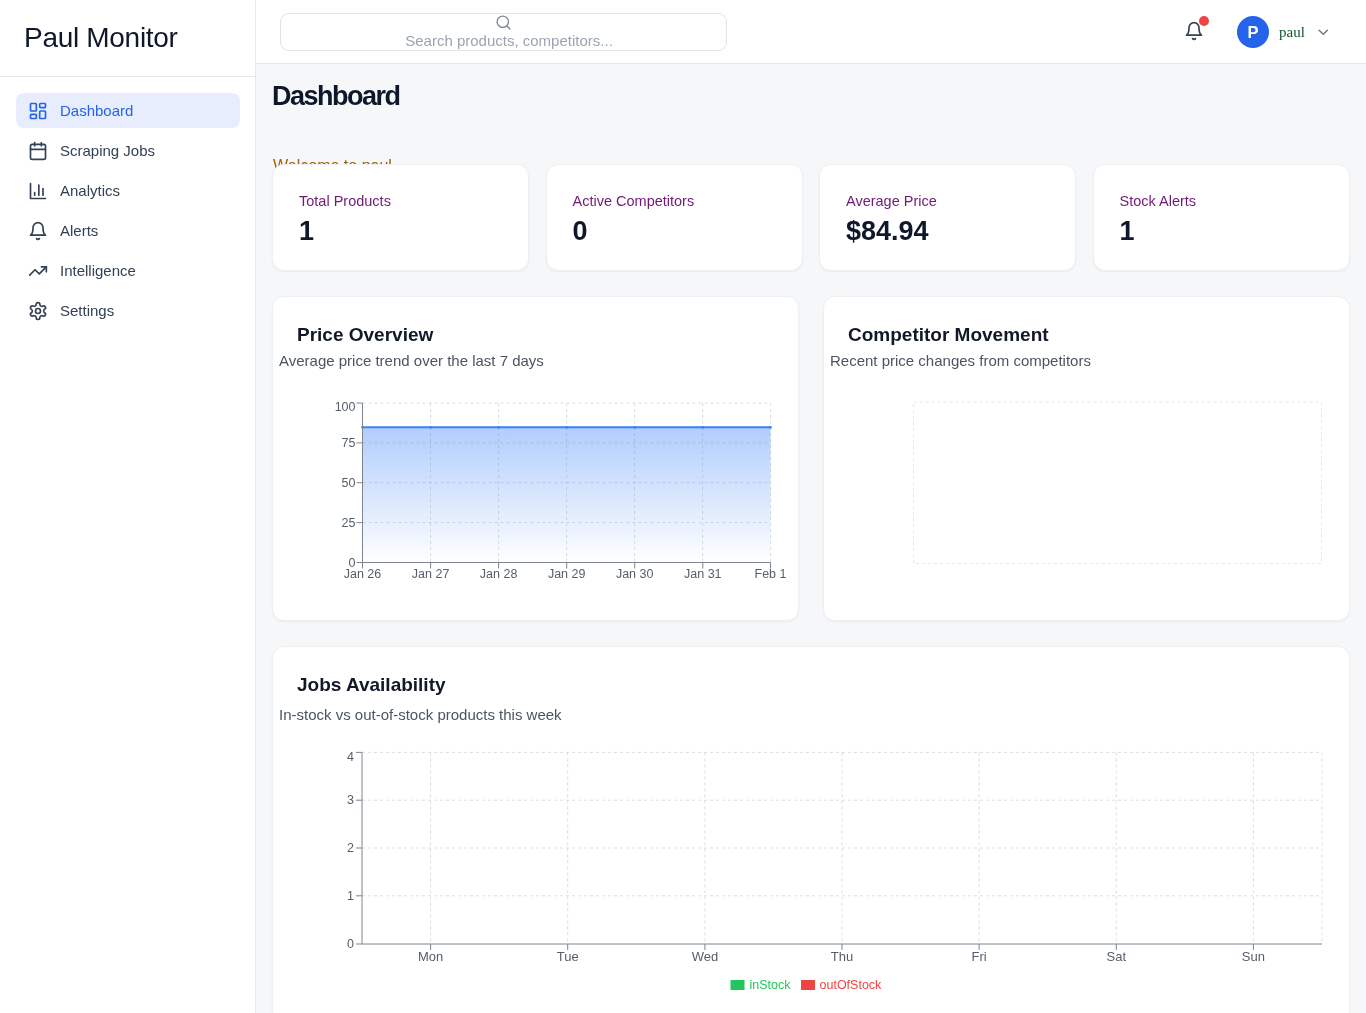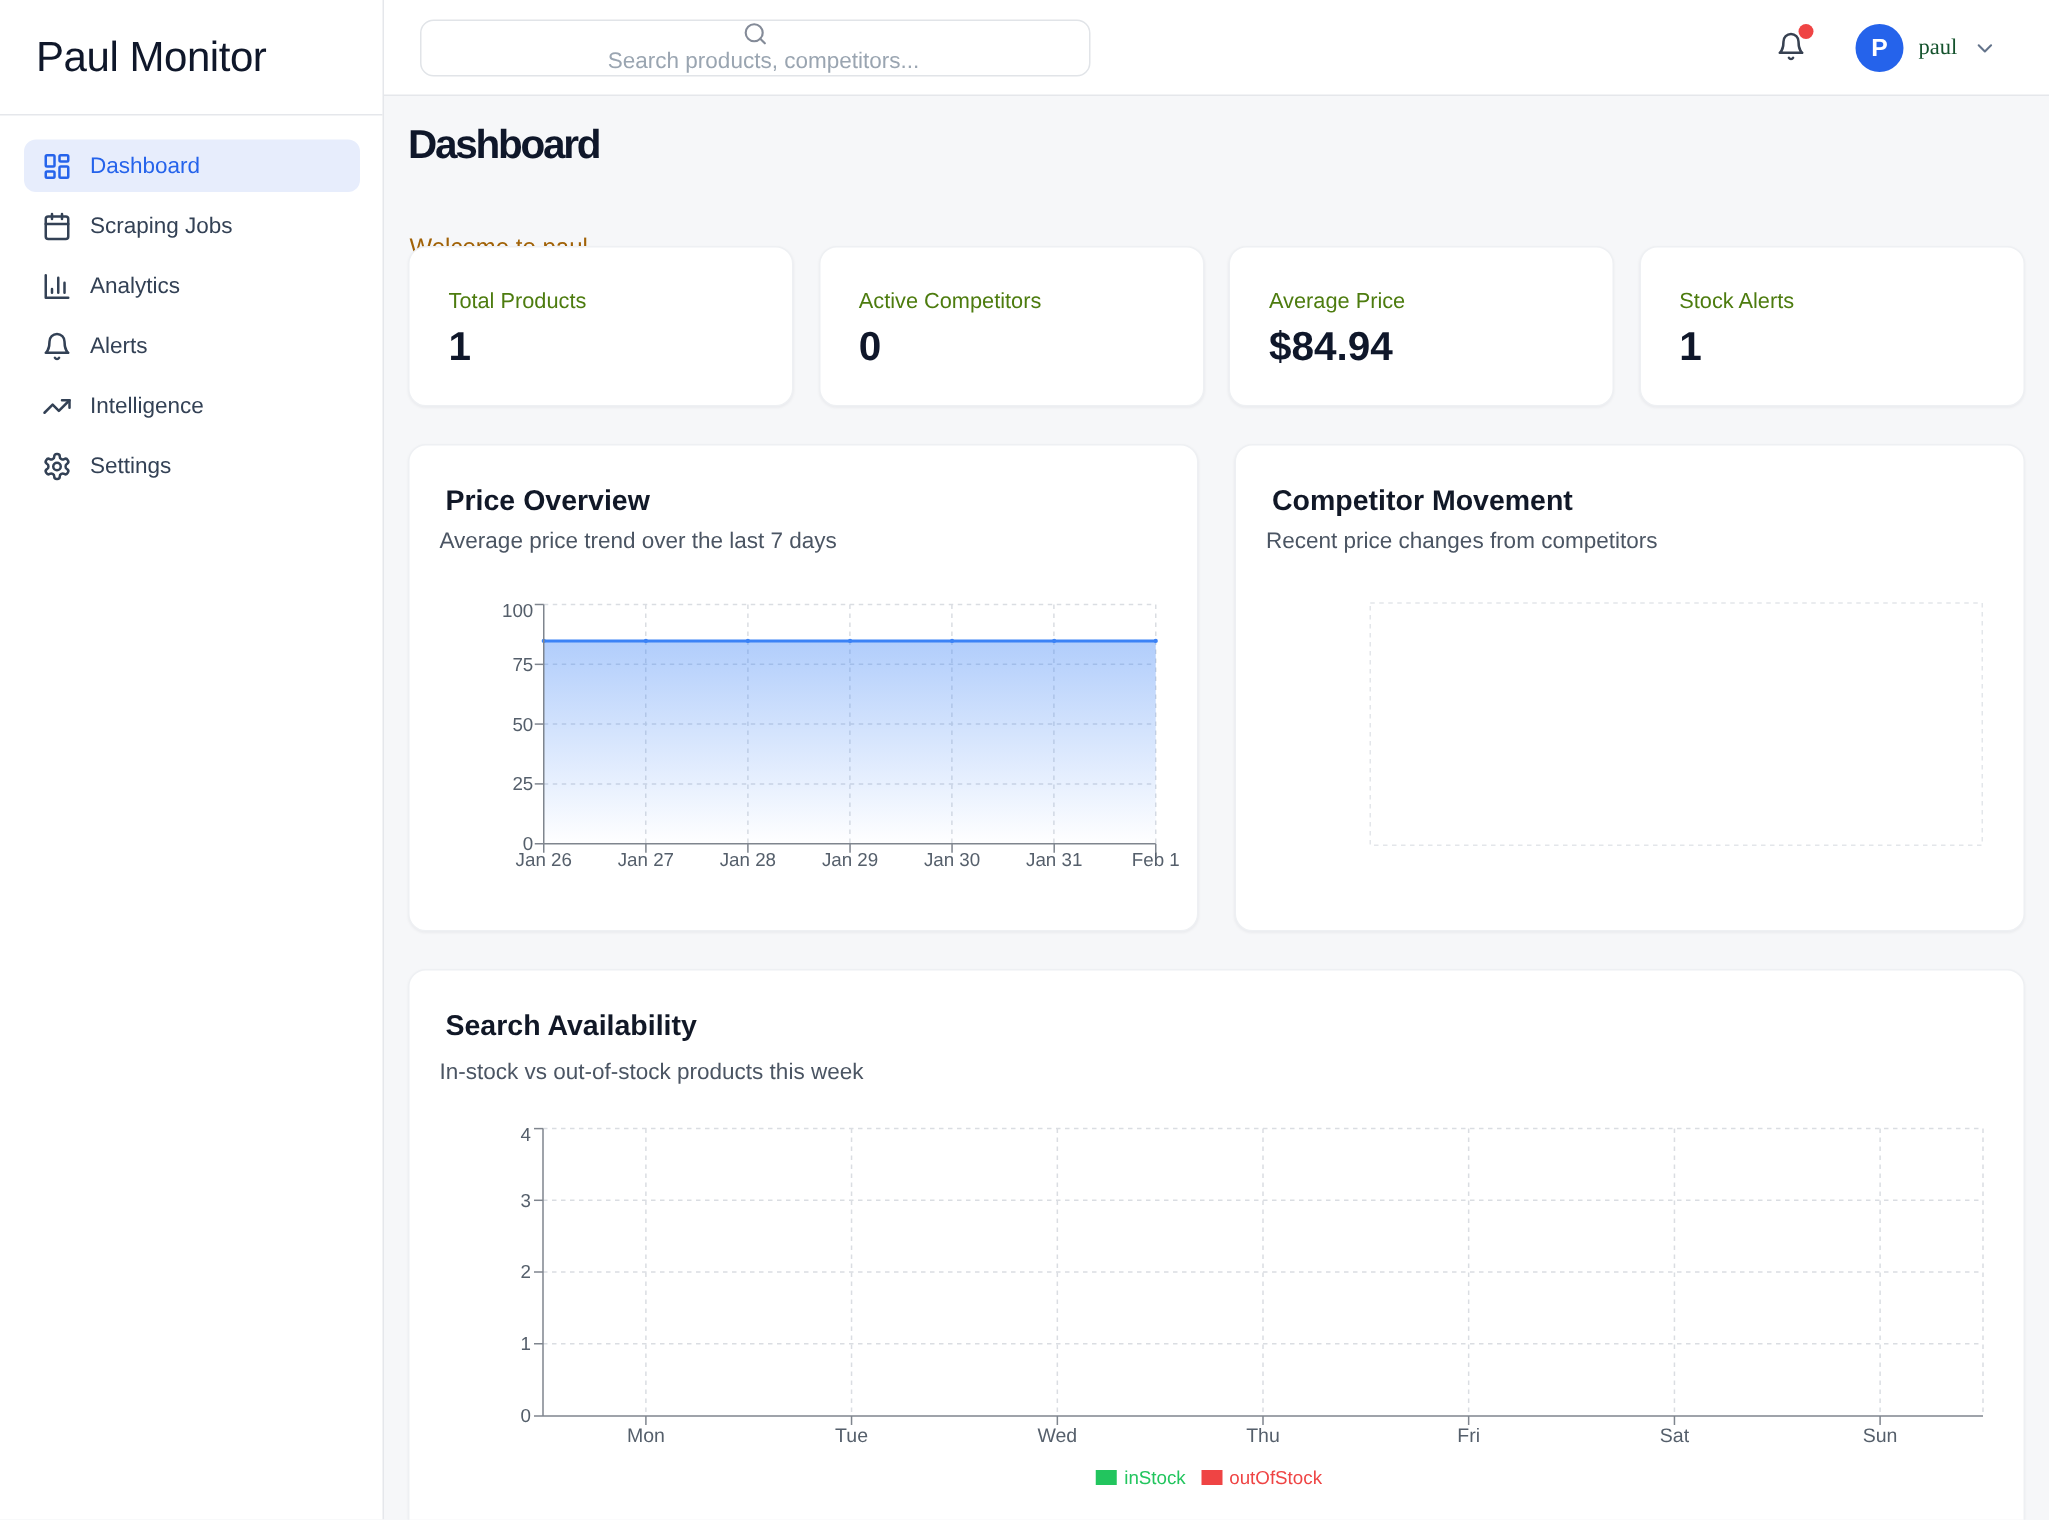--- a/index.html
+++ b/index.html
@@ -19,24 +19,24 @@
   .bell { position:absolute; left:928px; top:21px; width:20px; height:20px; color:#374151; }
   .bell-dot { position:absolute; left:943px; top:16px; width:10px; height:10px; border-radius:50%; background:#ef4444; }
   .avatar { position:absolute; left:981px; top:16px; width:32px; height:32px; border-radius:50%; background:#2563eb; color:#fff; font-size:16.5px; font-weight:bold; display:flex; align-items:center; justify-content:center; }
   .uname { position:absolute; left:1023px; top:24px; font-size:15px; font-weight:500; color:#14532d; line-height:16px;font-family:Liberation Serif, serif; }
   .chev { position:absolute; left:1058.5px; top:23.5px; width:16.5px; height:16.5px; color:#64748b; }
 
   .h1 { position:absolute; left:272px; top:83px; font-size:27px; font-weight:bold; color:#0f172a; line-height:1; letter-spacing:-1.5px; }
   .welcome { position:absolute; left:273px; top:122px; font-size:16px; color:#a16207; line-height:1;margin-top:36px; }
 
   .card { position:absolute; background:#fff; border:1px solid #eef0f3; border-radius:12px; box-shadow:0 1px 2px rgba(16,24,40,0.05); }
-  .stat-label { position:absolute; left:26px; top:28.5px; font-size:14.5px; color:#4d7c0f; line-height:1;text-align:center; }
+  .stat-label { position:absolute; left:26px; top:28.5px; font-size:14.5px; color:#701a75; line-height:1;text-align:center; }
   .stat-value { position:absolute; left:26px; top:52.5px; font-size:27px; font-weight:bold; color:#0f172a; line-height:1; }
   .card-title { position:absolute; left:24px; font-size:19px; font-weight:bold; color:#111827; line-height:1; }
-  .card-sub { position:absolute; left:20px; font-size:15px; color:#4b5563; line-height:1; }
+  .card-sub { position:absolute; left:6px; font-size:15px; color:#4b5563; line-height:1; }
 </style>
 </head>
 <body>
 
 <div class="sidebar">
   <div class="brand">Paul Monitor</div>
   <div class="sidebar-sep"></div>
   <div class="nav">
     <div class="nav-item active">
       <svg viewBox="0 0 24 24" fill="none" stroke="currentColor" stroke-width="2" stroke-linecap="round" stroke-linejoin="round">
@@ -204,21 +204,21 @@
 
 <div class="card" style="left:823px; top:296px; width:527px; height:325px;">
   <div class="card-title" style="top:28px;">Competitor Movement</div>
   <div class="card-sub" style="top:56px;">Recent price changes from competitors</div>
   <svg width="527" height="325" viewBox="0 0 527 325" style="position:absolute; left:0; top:0;">
     <rect x="89.5" y="105" width="408" height="161.5" fill="none" stroke="#e3e6ea" stroke-dasharray="3 3"></rect>
   </svg>
 </div>
 
 <div class="card" style="left:272px; top:646px; width:1078px; height:394px;">
-  <div class="card-title" style="top:28px;">Search Availability</div>
+  <div class="card-title" style="top:28px;">Jobs Availability</div>
   <div class="card-sub" style="top:59.5px;">In-stock vs out-of-stock products this week</div>
   <svg width="1078" height="394" viewBox="0 0 1078 394" style="position:absolute; left:0; top:0;">
 
     <g stroke="#dadde2" stroke-dasharray="3 3">
       <line x1="89" y1="105.4" x2="1049" y2="105.4"></line>
       <line x1="89" y1="153.2" x2="1049" y2="153.2"></line>
       <line x1="89" y1="201" x2="1049" y2="201"></line>
       <line x1="89" y1="248.8" x2="1049" y2="248.8"></line>
       <line x1="157.6" y1="105.4" x2="157.6" y2="297"></line>
       <line x1="294.7" y1="105.4" x2="294.7" y2="297"></line>

